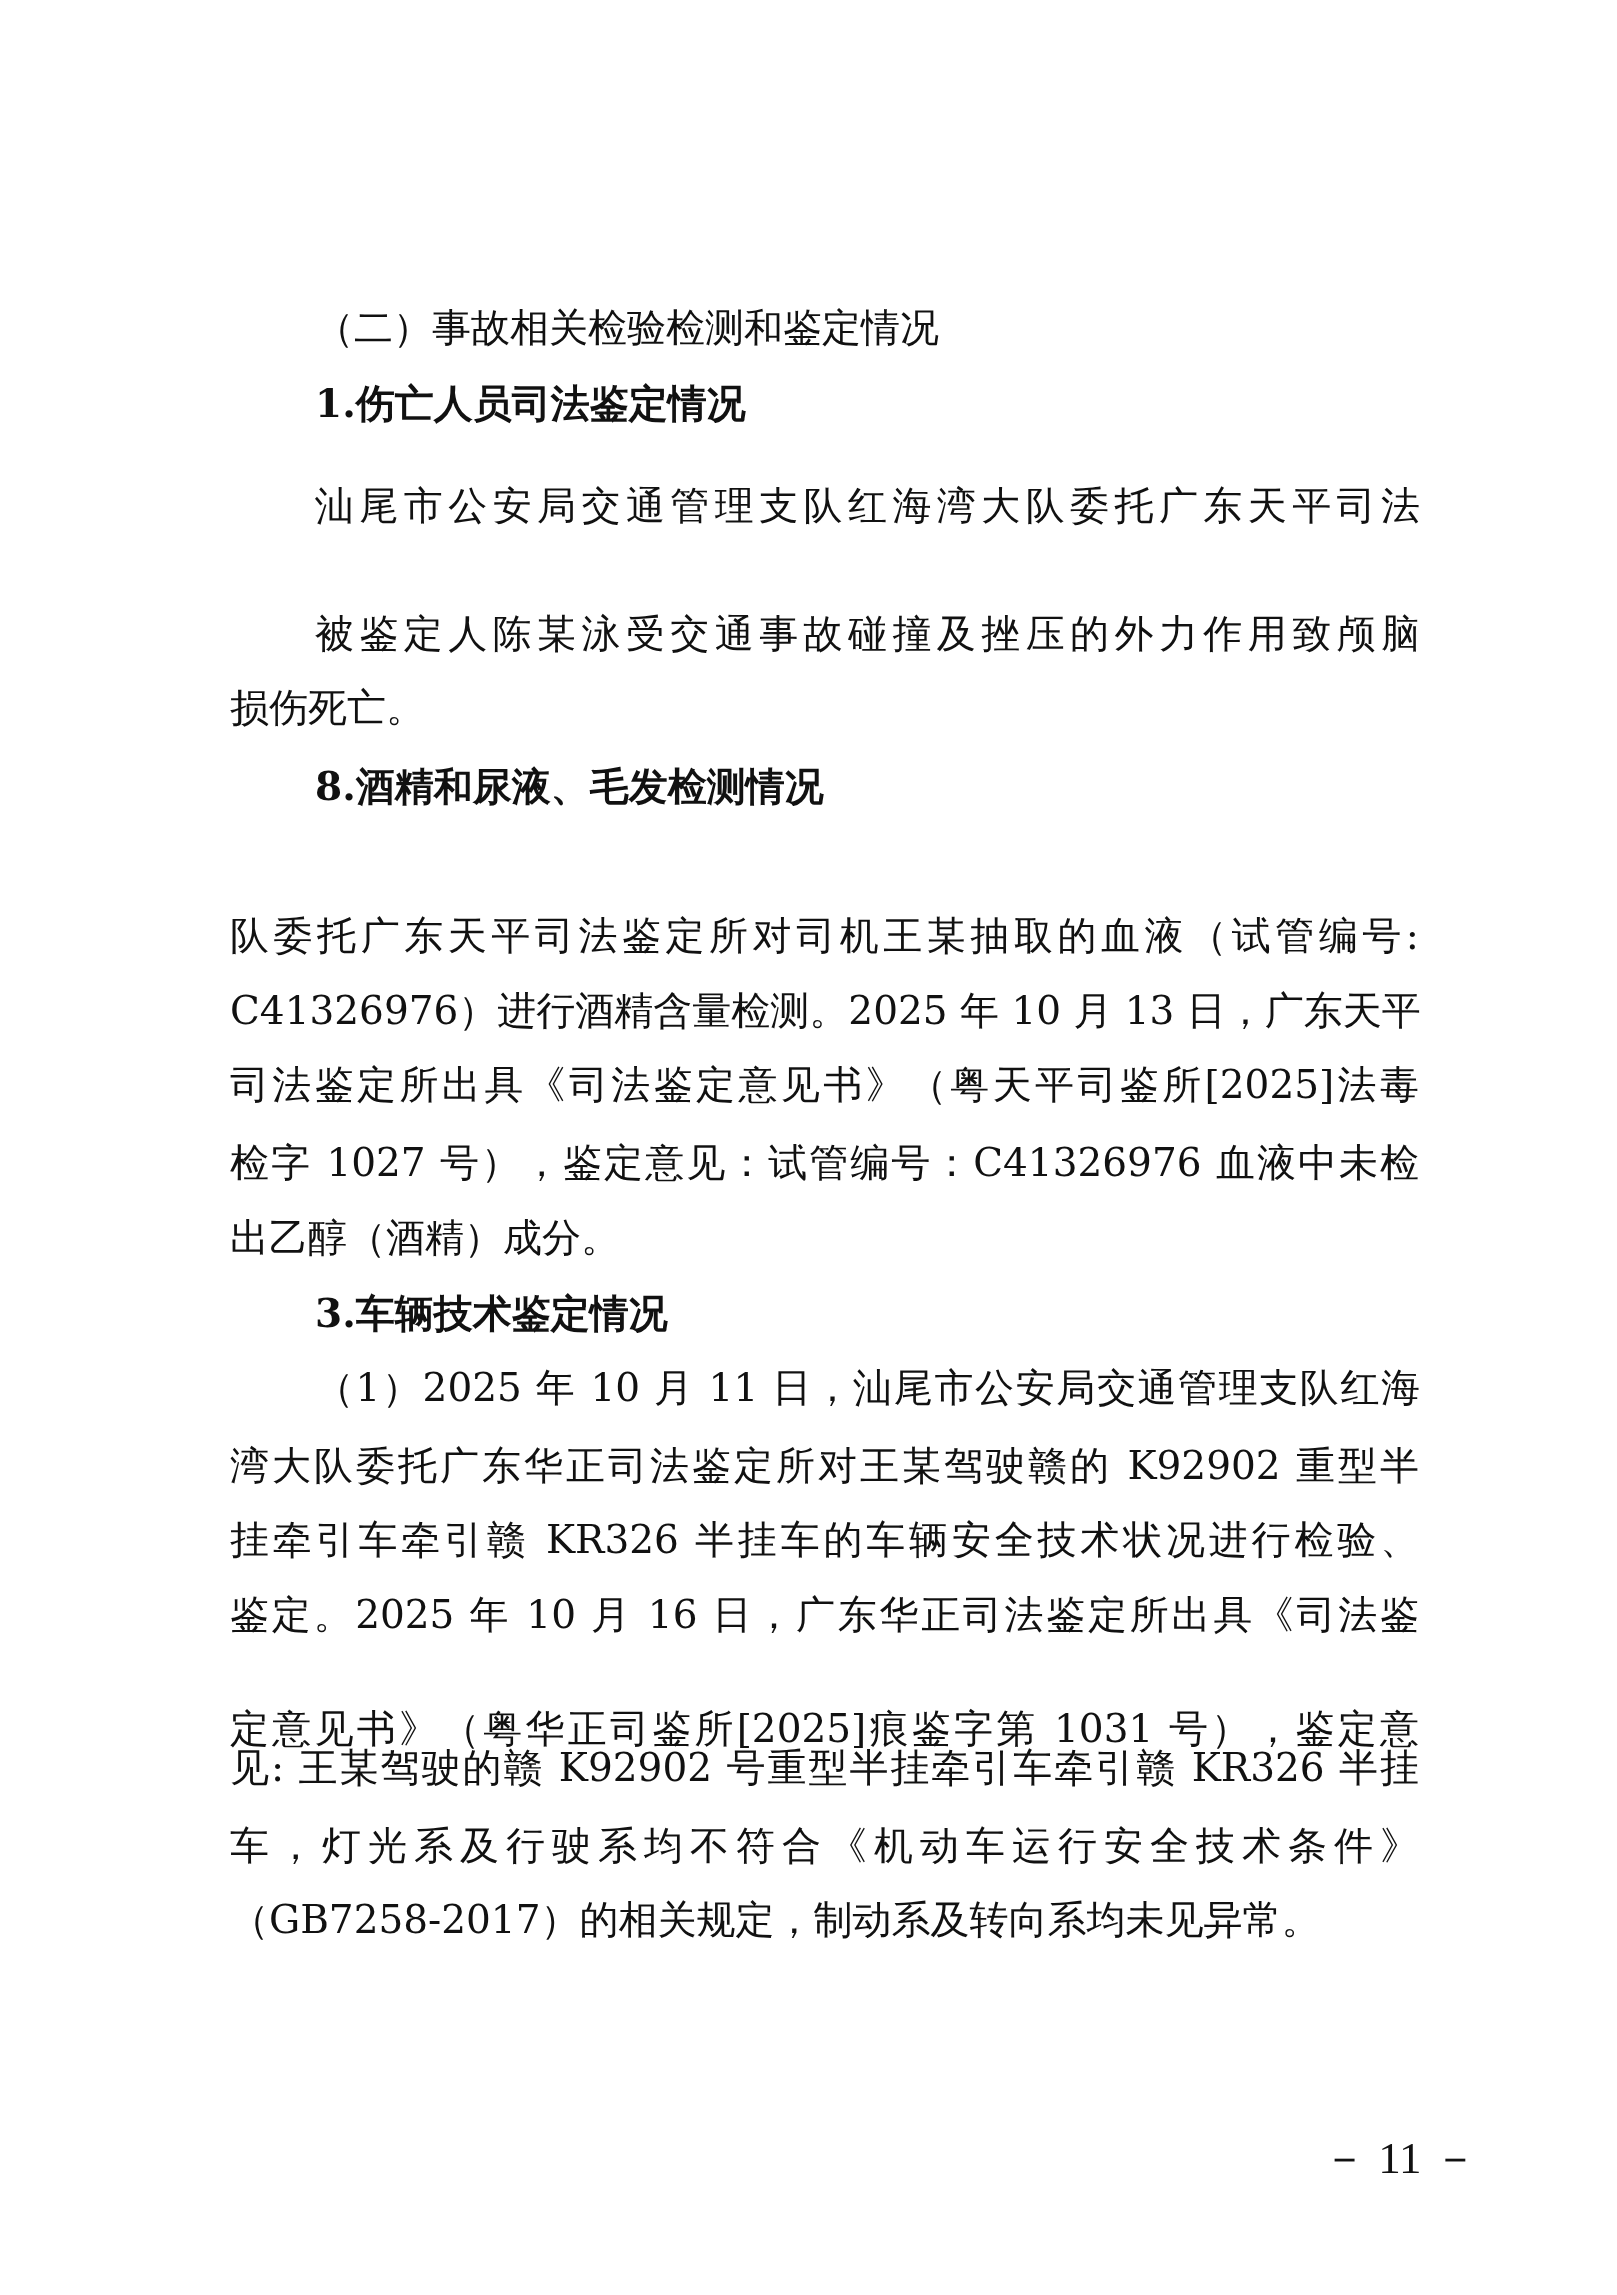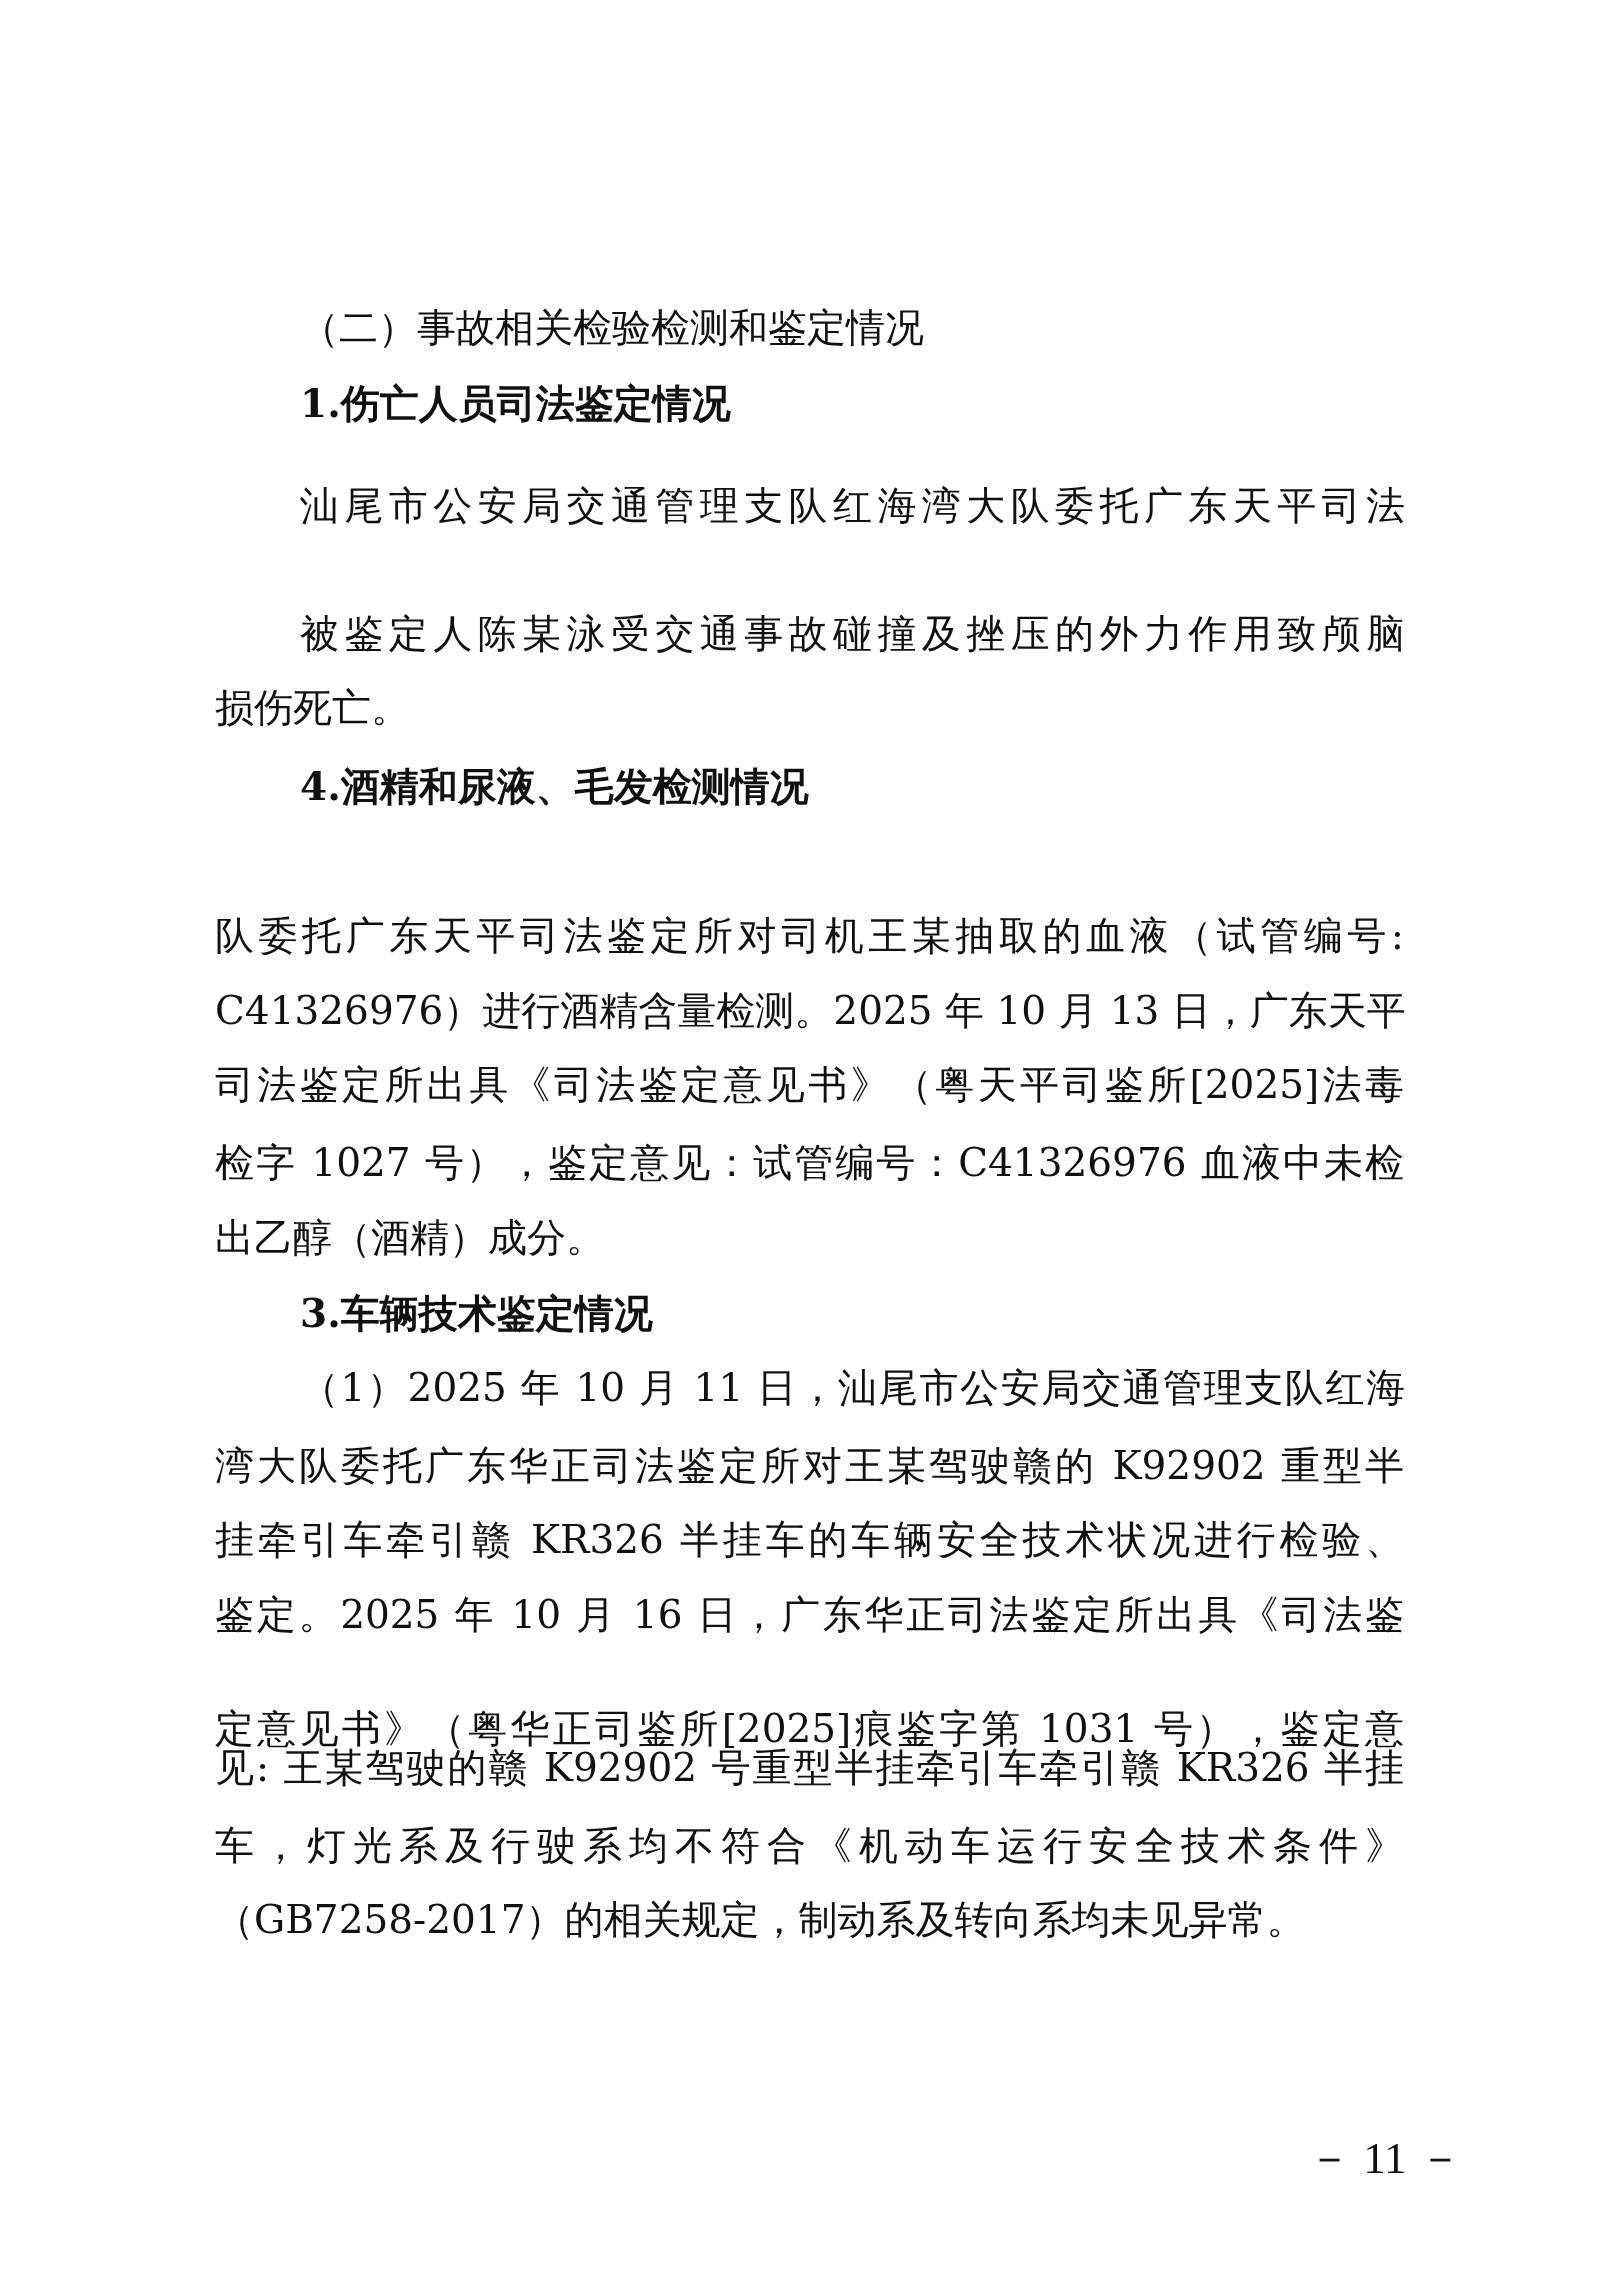--- a/index.html
+++ b/index.html
@@ -1,18 +1,18 @@
 <!DOCTYPE html>
 <html style="font-size:10.4px"><head>
 <meta charset="utf-8">
 <style>
   html, body { margin: 0; padding: 0; background: #ffffff; }
   body { width: 1618px; height: 2295px; position: relative; overflow: hidden;
          font-family: "DejaVu Serif", "Liberation Serif", serif; color: #111111; }
-  .page { position: absolute; left: 1px; top: 0; width: 1519px; height: 2295px; }
+  .page { position: absolute; left: 16px; top: 0; width: 1519px; height: 2295px; }
   .line { position: absolute; left: 214px; width: 1189px; font-size: 39px; line-height: 52px;
           white-space: nowrap; text-align: justify; text-align-last: justify; letter-spacing: 0; }
   .line.last { text-align-last: left; }
   .indent { left: 299px; width: 1105px; }
   .heading { font-weight: bold; text-align-last: left; }
   .section { text-align-last: left; left: 299px; }
   .pagenum { position: absolute; left: 1306px; top: 2132px; font-size: 45px; line-height: 52px;
              font-family: "Liberation Serif", serif; white-space: nowrap; }
 </style>
 </head>
@@ -22,21 +22,21 @@
 
   <div class="line section" style="top:302px;">（二）事故相关检验检测和鉴定情况</div>
 
   <div class="line indent heading" style="top:377px;">1.伤亡人员司法鉴定情况</div>
 
   <div class="line indent" style="top:455px;margin-top:25px;">汕尾市公安局交通管理支队红海湾大队委托广东天平司法</div>
 
   <div class="line indent" style="top:608px;">被鉴定人陈某泳受交通事故碰撞及挫压的外力作用致颅脑</div>
   <div class="line last" style="top:682px;">损伤死亡。</div>
 
-  <div class="line indent heading" style="top:760px;">4.酒精和尿液、毛发检测情况</div>
+  <div class="line indent heading" style="top:760px;">8.酒精和尿液、毛发检测情况</div>
 
   <div class="line" style="top:910px;">队委托广东天平司法鉴定所对司机王某抽取的血液（试管编号:</div>
   <div class="line" style="top:985px;">C41326976）进行酒精含量检测。2025 年 10 月 13 日，广东天平</div>
   <div class="line" style="top:1059px;">司法鉴定所出具《司法鉴定意见书》（粤天平司鉴所[2025]法毒</div>
   <div class="line" style="top:1137px;">检字 1027 号），鉴定意见：试管编号：C41326976 血液中未检</div>
   <div class="line last" style="top:1212px;">出乙醇（酒精）成分。</div>
 
   <div class="line indent heading" style="top:1287px;">3.车辆技术鉴定情况</div>
 
   <div class="line indent" style="top:1362px;">（1）2025 年 10 月 11 日，汕尾市公安局交通管理支队红海</div>

